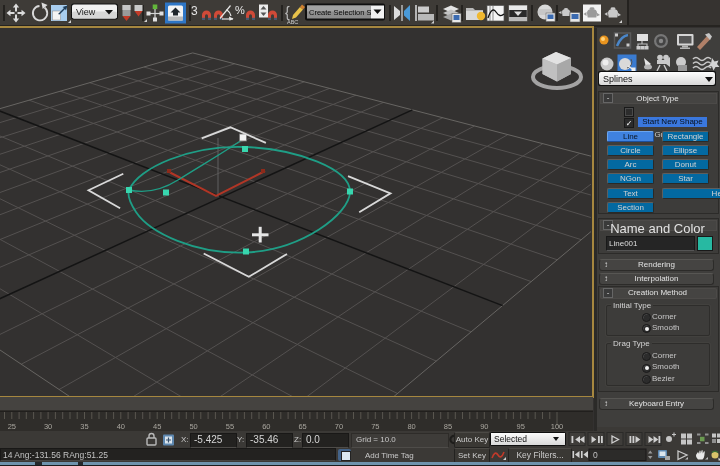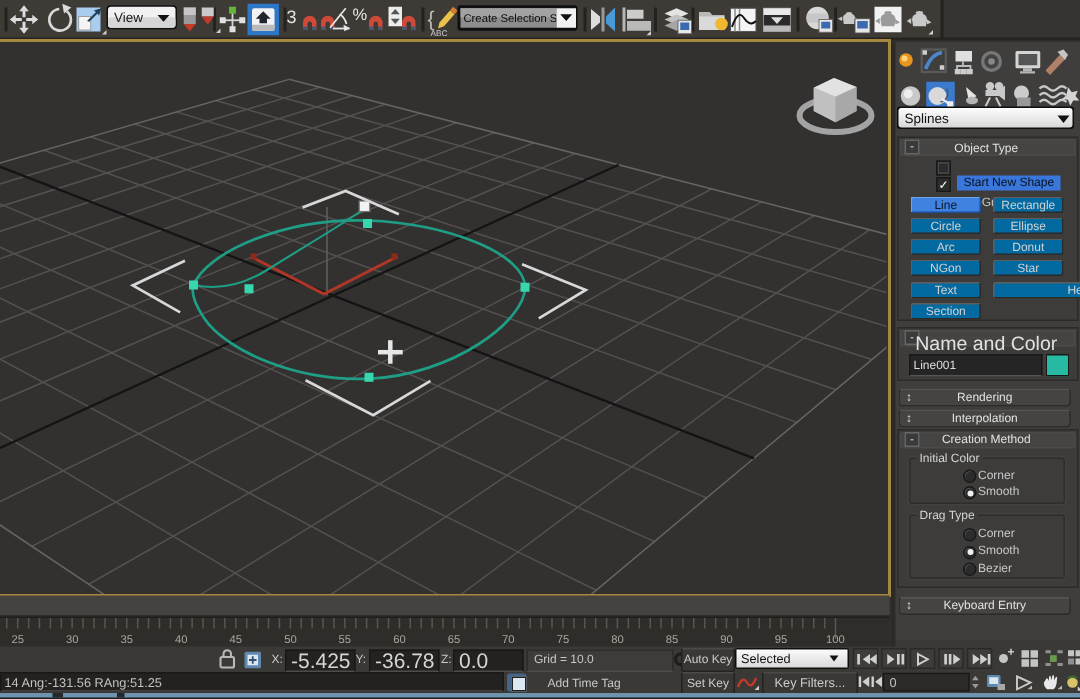--- a/index.html
+++ b/index.html
@@ -14,21 +14,21 @@
        border:1px solid #2c2b29;border-top-color:#575653;border-radius:3px;
        color:#e2e2e2;font-size:8px;text-align:center;line-height:10px;}
   .updn{position:absolute;left:4px;top:0;color:#ddd;font-size:8px;}
   .grp{border:1px solid #2e2d2b;box-shadow:0 0 0 1px #4a494766;border-radius:2px;}
   .radio{position:absolute;width:7px;height:7px;border-radius:50%;background:#2c2c2c;
        border:1px solid #1a1a1a;box-shadow:inset 0.5px 0.5px 0 #555;}
   .radio.on{background:#2c2c2c;}
   .radio.on::after{content:"";position:absolute;left:1.5px;top:1.5px;width:4px;height:4px;
        border-radius:50%;background:#f0f0f0;}
   .field{position:absolute;height:13px;background:#232220;border:1px solid #191817;
-       border-bottom-color:#4e4c49;color:#d5d5d5;font-size:14px;line-height:12px;padding-left:3px;}
+       border-bottom-color:#4e4c49;color:#d5d5d5;font-size:10px;line-height:12px;padding-left:3px;}
   .sbtn{position:absolute;background:#3a3834;border:1px solid #232220;border-top-color:#4c4a46;
        color:#cccccc;font-size:8.5px;text-align:center;border-radius:2px;}
 </style>
 </head>
 <body>
 
 <div class="abs" id="toolbar" style="left:0;top:0;width:720px;height:27px;background:#3e3b37;"></div>
 <div class="abs" style="left:628px;top:0;width:92px;height:27px;background:#363330;"></div>
 <div class="abs" style="left:0;top:25px;width:720px;height:2px;background:#262421;"></div>
 <svg class="abs" style="left:0;top:0" width="720" height="26" viewBox="0 0 720 26">
@@ -358,21 +358,21 @@
   <div class="abs" style="left:100px;top:208px;width:14px;height:13px;background:#27b9a2;border:1px solid #191919;"></div>
 
   <div class="rhead" style="top:231px;"><span class="updn">↕</span>Rendering</div>
   <div class="rhead" style="top:245px;"><span class="updn">↕</span>Interpolation</div>
 
   <div class="abs" style="left:1px;top:258px;width:119px;height:104px;background:#3d3c3a;border:1px solid #2c2b29;"></div>
   <div class="abs" style="left:3px;top:259.5px;width:115px;height:9px;background:#454442;border:1px solid #57565366;border-radius:2px;"></div>
   <div class="abs" style="left:6px;top:259.5px;width:8px;height:8px;border:1px solid #666;background:#3a3a3a;color:#ddd;font-size:8px;line-height:7px;text-align:center;">-</div>
   <div class="abs" style="left:0;top:260px;width:121px;text-align:center;font-size:8px;color:#e2e2e2;">Creation Method</div>
   <div class="abs grp" style="left:9px;top:277px;width:102px;height:29px;"></div>
-  <div class="abs" style="left:14px;top:272.5px;font-size:8px;color:#d5d5d5;background:#3d3c3a;padding:0 2px;">Initial Color</div>
+  <div class="abs" style="left:14px;top:272.5px;font-size:8px;color:#d5d5d5;background:#3d3c3a;padding:0 2px;">Initial Type</div>
   <div class="radio" style="left:45px;top:285px;"></div>
   <div class="abs lbl" style="left:55px;top:283.5px;font-size:8px;">Corner</div>
   <div class="radio on" style="left:45px;top:296px;"></div>
   <div class="abs lbl" style="left:55px;top:294.5px;font-size:8px;">Smooth</div>
   <div class="abs grp" style="left:9px;top:315px;width:102px;height:41px;"></div>
   <div class="abs" style="left:14px;top:310.5px;font-size:8px;color:#d5d5d5;background:#3d3c3a;padding:0 2px;">Drag Type</div>
   <div class="radio" style="left:45px;top:324px;"></div>
   <div class="abs lbl" style="left:55px;top:322.5px;font-size:8px;">Corner</div>
   <div class="radio on" style="left:45px;top:335.5px;"></div>
   <div class="abs lbl" style="left:55px;top:334px;font-size:8px;">Smooth</div>
@@ -490,21 +490,21 @@
 <svg class="abs" style="left:144px;top:431px" width="40" height="17" viewBox="0 0 40 17">
   <rect x="3" y="7" width="9" height="7" rx="1" fill="none" stroke="#b9b9b9" stroke-width="1.4"></rect>
   <path d="M5 7 v-2 a2.5 2.5 0 0 1 5 0 v2" fill="none" stroke="#b9b9b9" stroke-width="1.4"></path>
   <rect x="19" y="3.5" width="11" height="11" rx="1" fill="#5e88b0"></rect>
   <rect x="21" y="5.5" width="7" height="7" fill="#dce6ee"></rect>
   <path d="M22 9 h5 M24.5 6.5 v5" stroke="#35506e" stroke-width="1.2"></path>
 </svg>
 <div class="abs lbl" style="left:181px;top:435px;">X:</div>
 <div class="field" style="left:190px;top:433px;width:42px;">-5.425</div>
 <div class="abs lbl" style="left:237px;top:435px;">Y:</div>
-<div class="field" style="left:246px;top:433px;width:42px;">-36.78</div>
+<div class="field" style="left:246px;top:433px;width:42px;">-35.46</div>
 <div class="abs lbl" style="left:294px;top:435px;">Z:</div>
 <div class="field" style="left:302px;top:433px;width:42px;">0.0</div>
 <div class="abs" style="left:351px;top:432.5px;width:96px;height:13px;background:#3e3c39;border:1px solid #2e2c29;border-bottom-color:#4e4c49;"></div>
 <div class="abs lbl" style="left:356px;top:435px;">Grid = 10.0</div>
 <svg class="abs" style="left:448px;top:432px" width="26" height="15" viewBox="0 0 26 15">
   <circle cx="6" cy="7.5" r="3.6" fill="none" stroke="#1e1d1b" stroke-width="2.2"></circle>
   <path d="M9 7.5 h14 M18 7.5 v3.4 M22 7.5 v3.4" stroke="#1e1d1b" stroke-width="2.2" fill="none"></path>
 </svg>
 <div class="sbtn" style="left:454px;top:431.5px;width:34px;height:14px;line-height:14px;font-size:8px;">Auto Key</div>
 <div class="abs" style="left:490px;top:431.5px;width:76px;height:14px;background:#0f0f0f;border-radius:2px;"></div>

